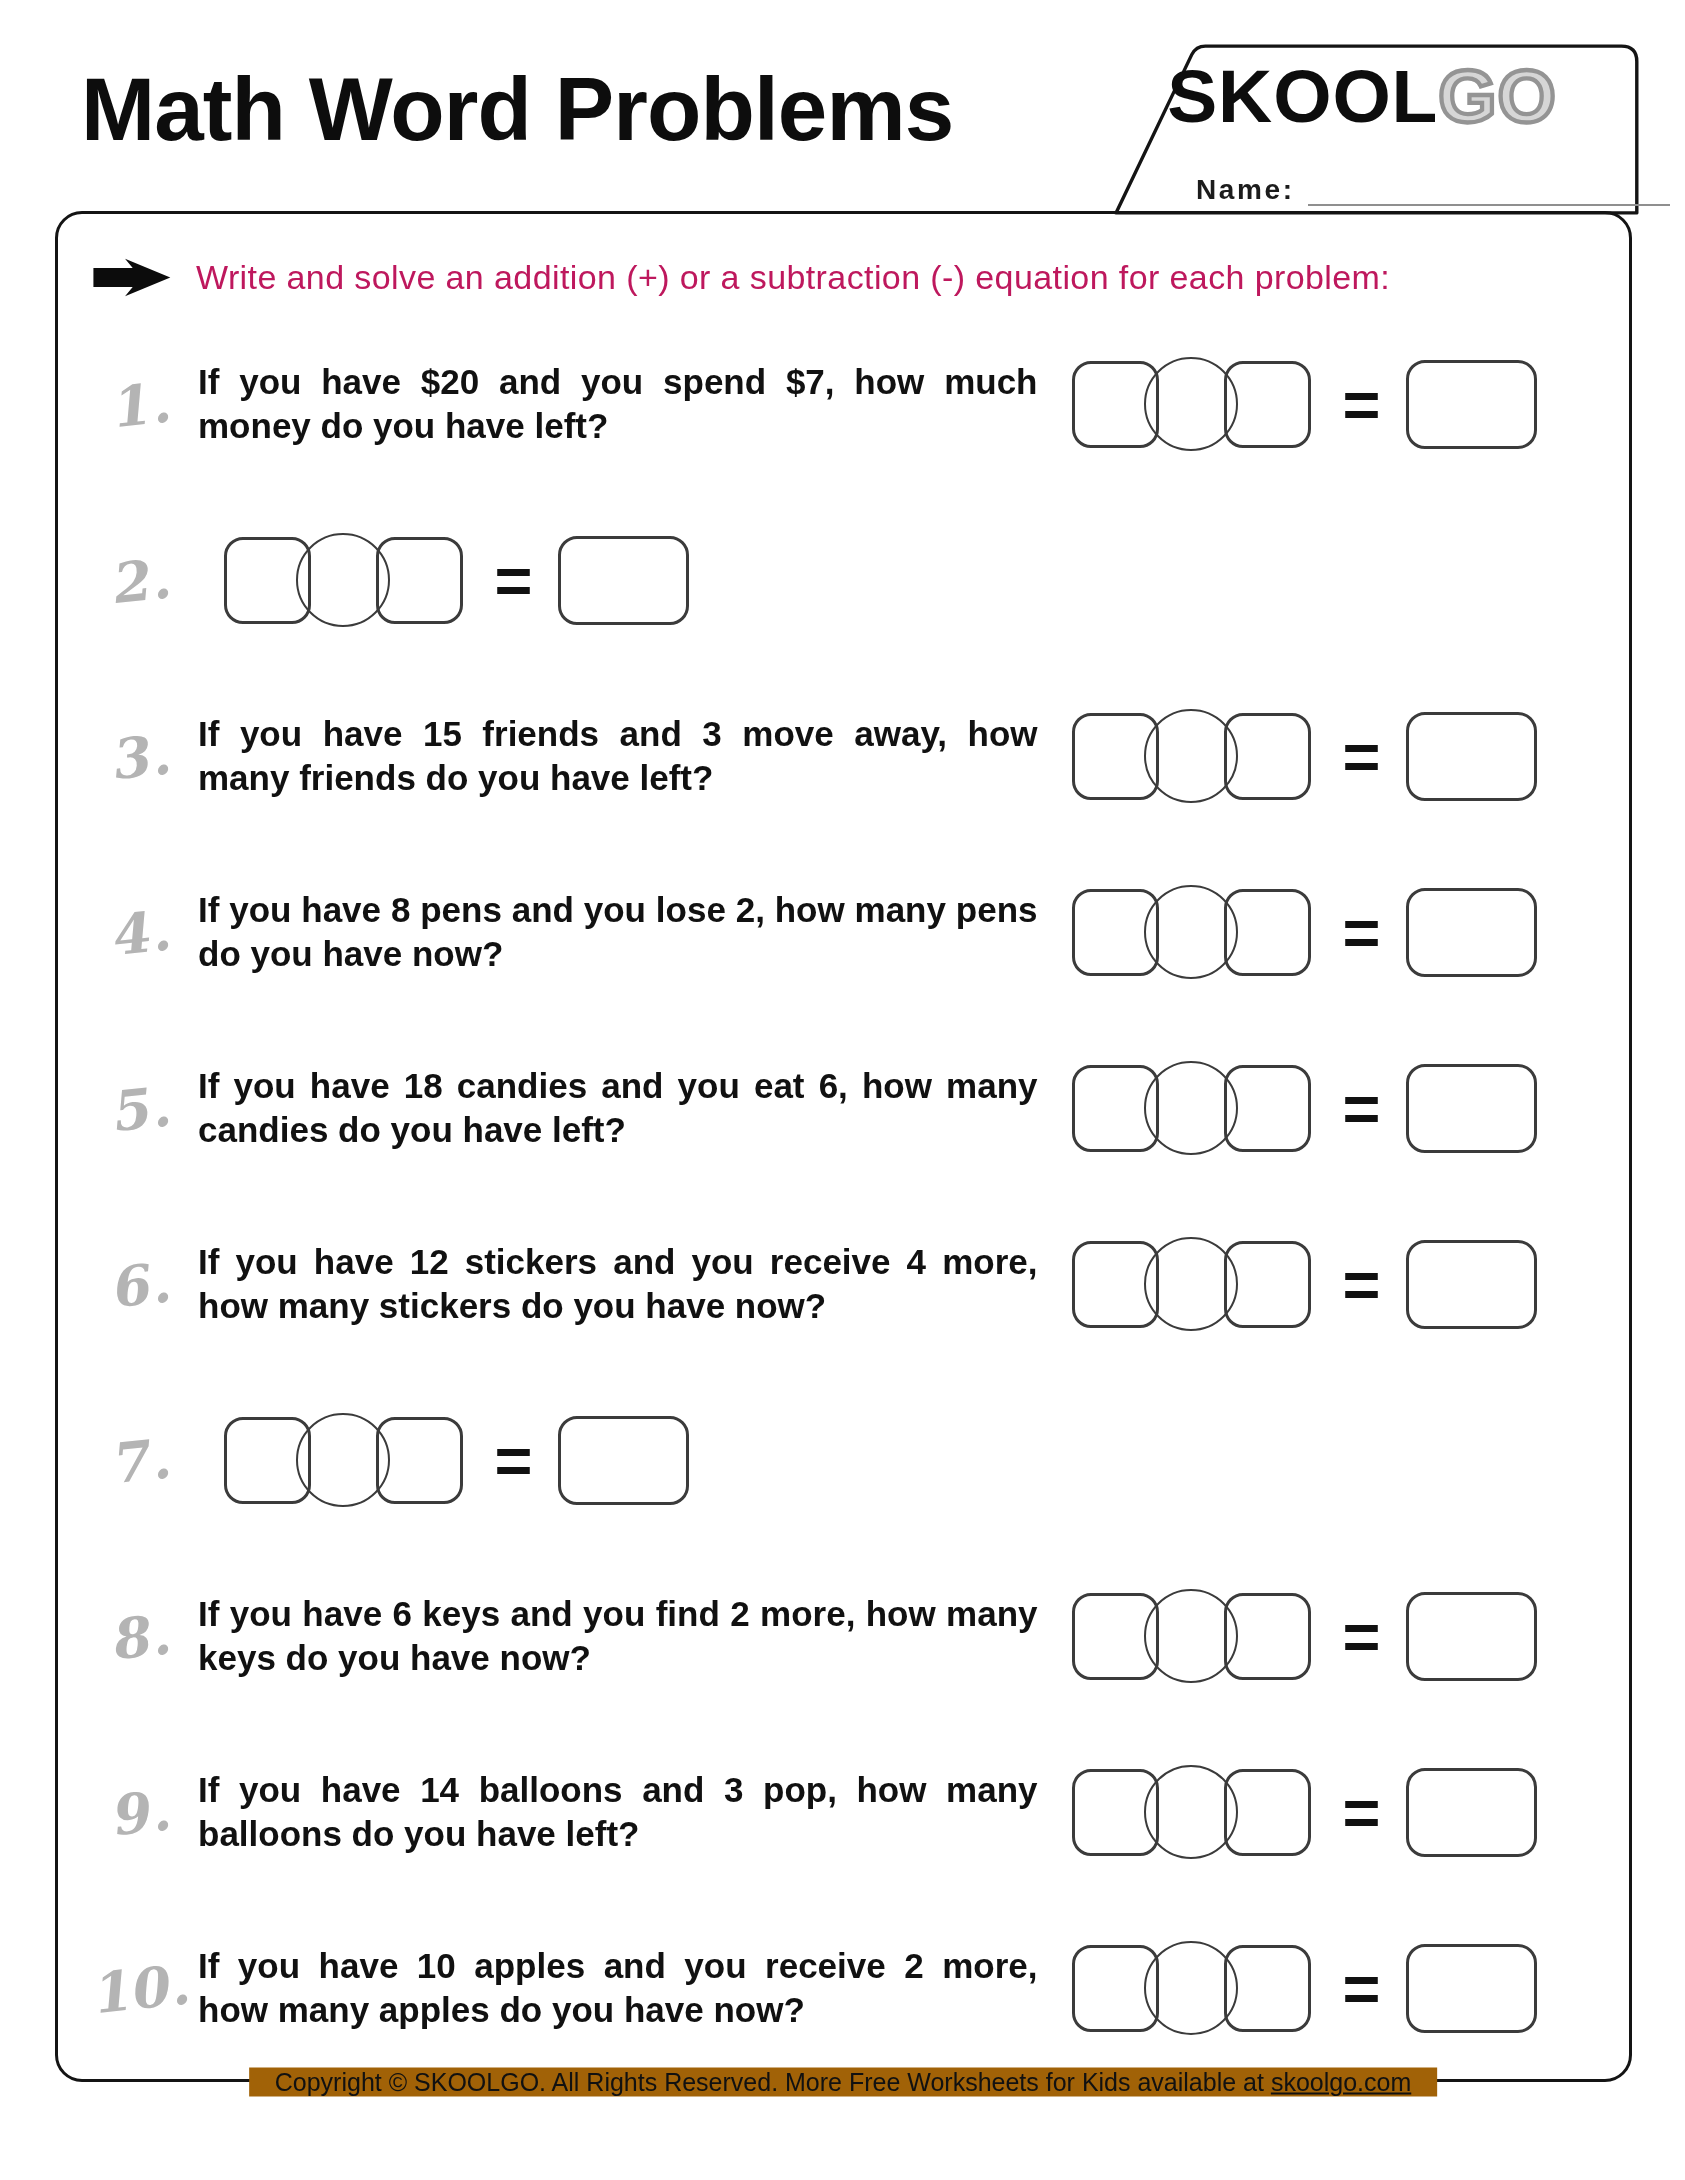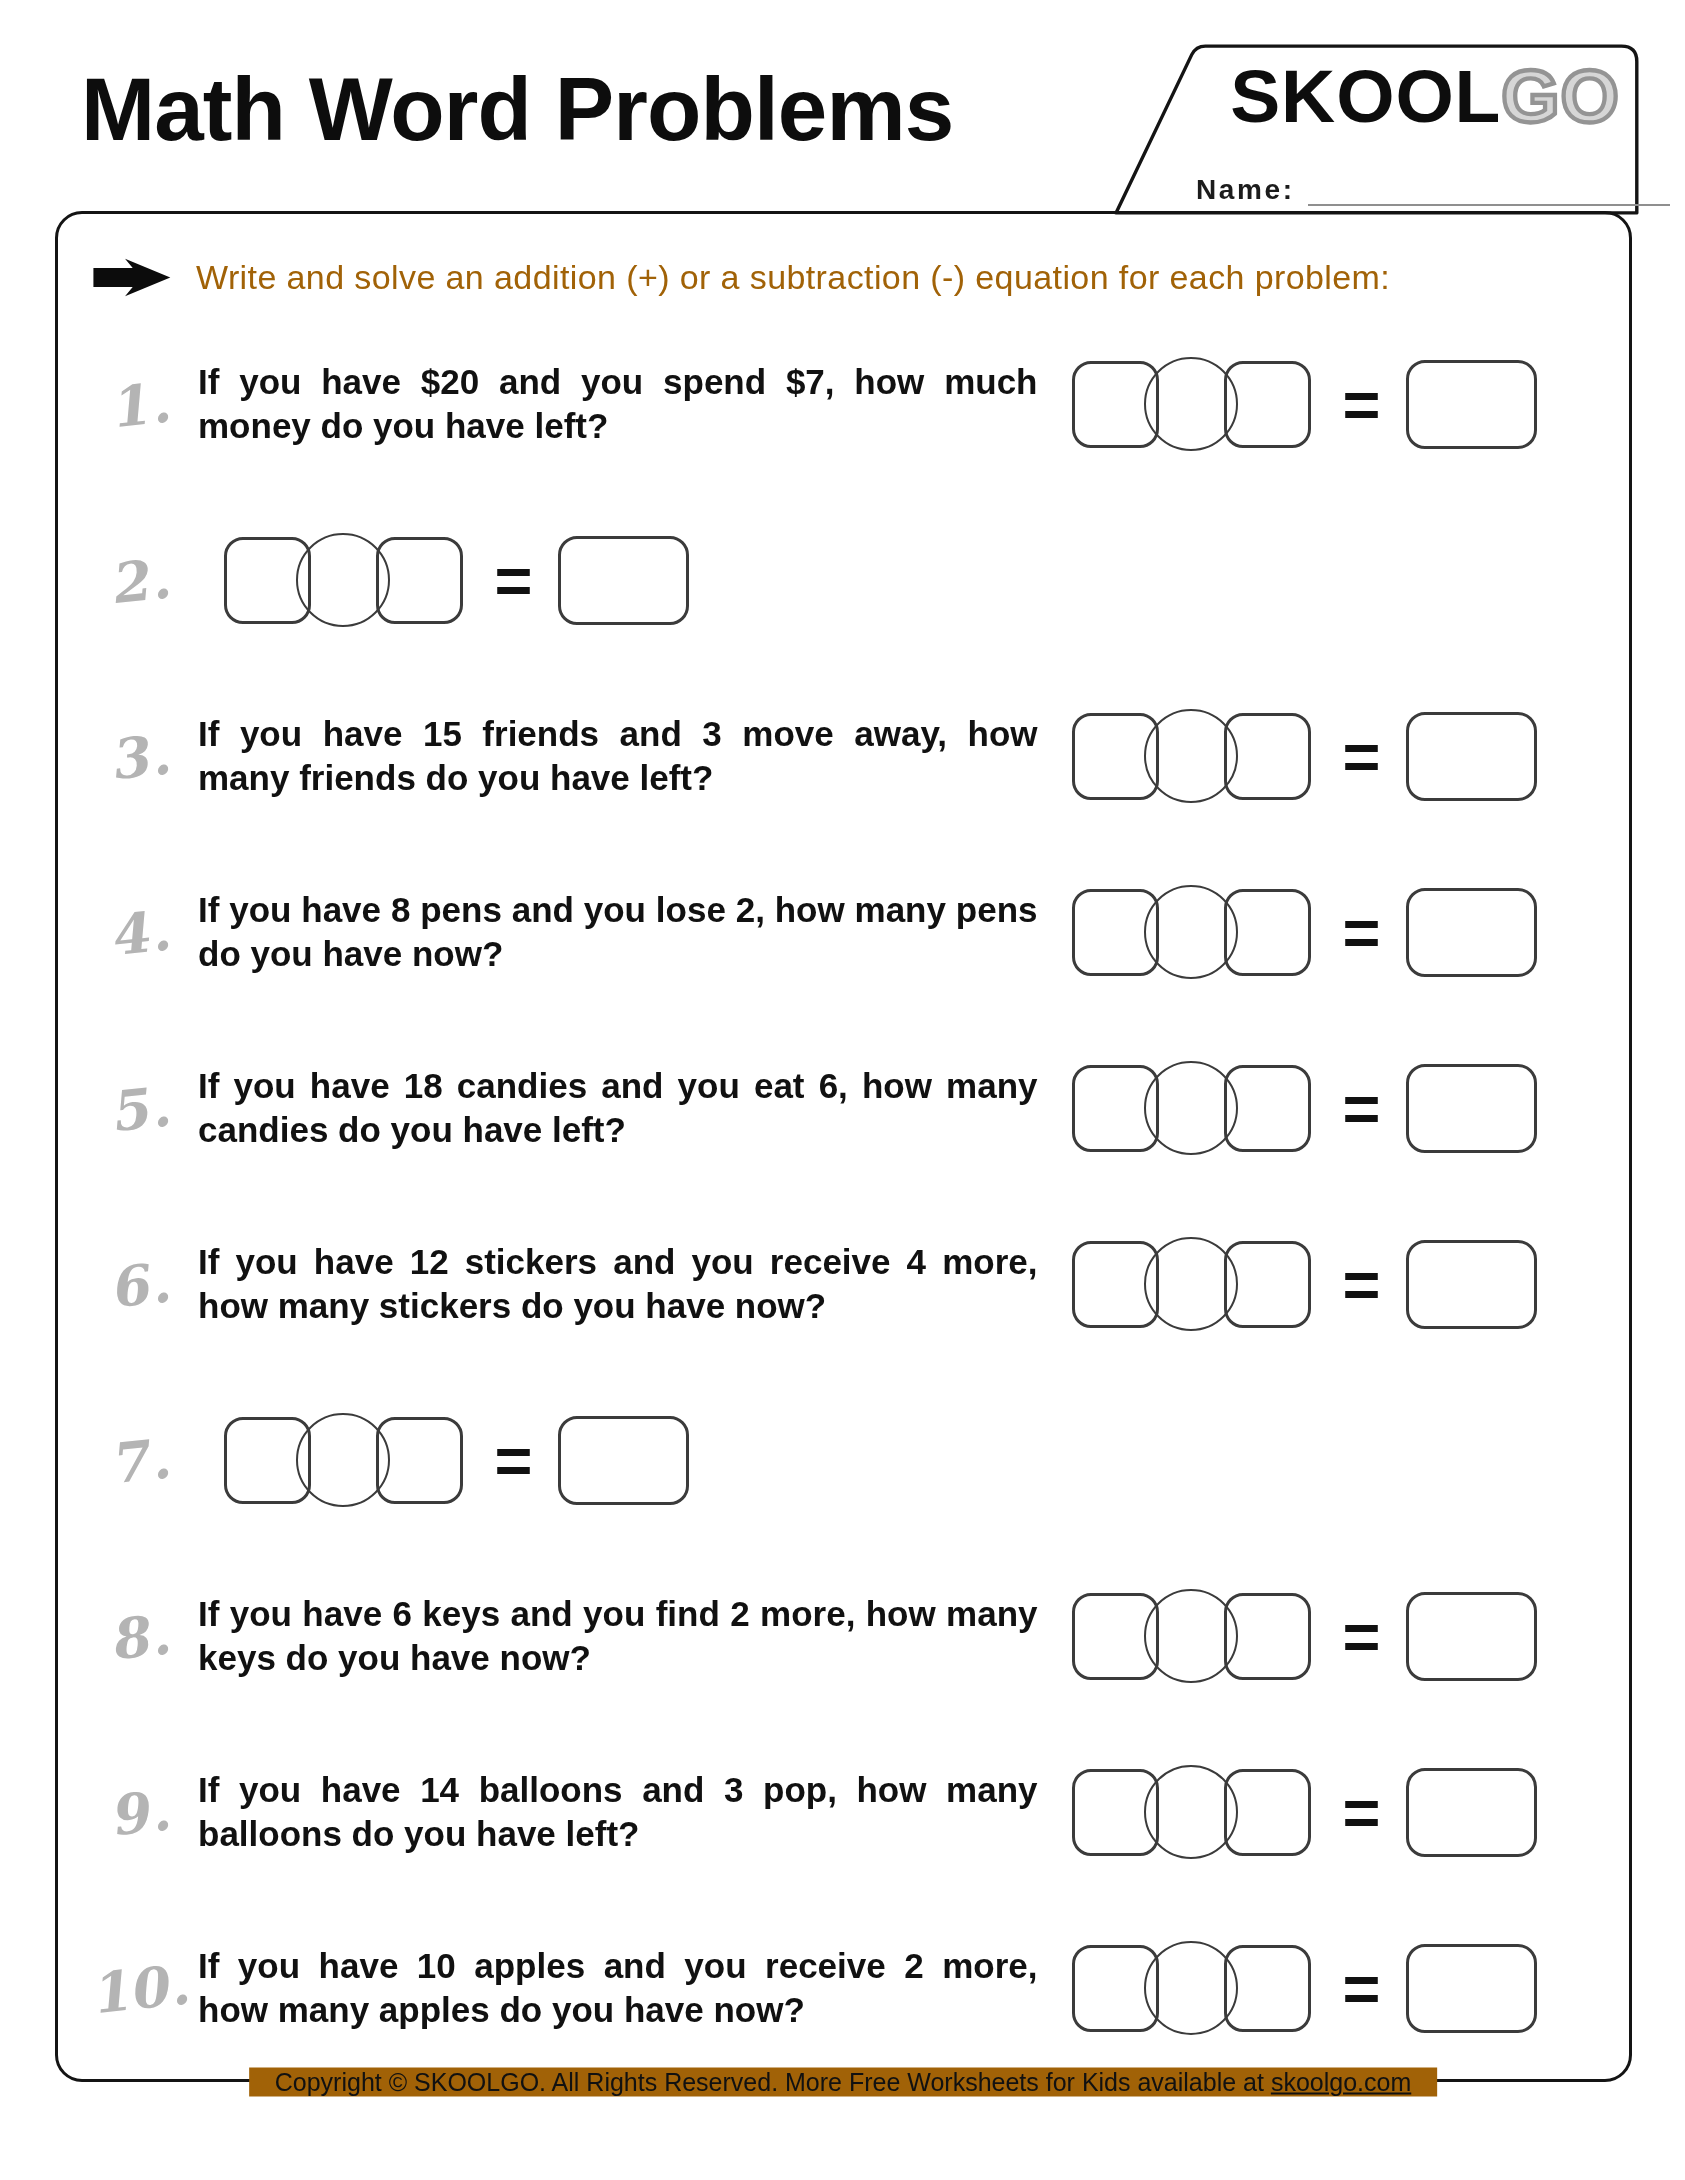--- a/index.html
+++ b/index.html
@@ -12,21 +12,21 @@
   }
 
   
   .title {
     position:absolute; left:81px; top:58px;
     font-size:89px; font-weight:800; letter-spacing:-0.9px;
     color:#0d0d0d;
   }
   .logo-panel-svg { position:absolute; left:1092px; top:41px; }
   .logo-text {
-    position:absolute; left:1195px; top:53px; width:460px;
+    position:absolute; left:1132px; top:53px; width:460px;
     text-align:center; font-size:75px; font-weight:800;
     color:#0d0d0d; letter-spacing:0.9px;
   }
   .logo-go {
     color:#d6d6d6;
     -webkit-text-stroke:4.3px #949494;
   }
   .name-row {
     position:absolute; left:1196px; top:174px; width:474px;
     display:flex; align-items:flex-end; gap:13.6px;
@@ -39,21 +39,21 @@
     position:absolute; left:55px; top:211px;
     width:1577px; height:1871px;
     border:3.4px solid #141414; border-radius:27px;
     box-sizing:border-box;
   }
   .instruction {
     position:absolute; left:32px; top:43px;
     display:flex; align-items:center; gap:24px;
   }
   .instruction-text {
-    font-size:34px; color:#a16207; font-weight:500; letter-spacing:0.4px;
+    font-size:34px; color:#be185d; font-weight:500; letter-spacing:0.4px;
   }
 
   
   .problems { position:absolute; left:0; top:102px; width:100%; }
   .row {
     display:grid; grid-template-columns:111px 848px 1fr;
     align-items:center; height:176px; padding-left:29px;
   }
   .num {
     font-family:"DejaVu Serif", serif;

